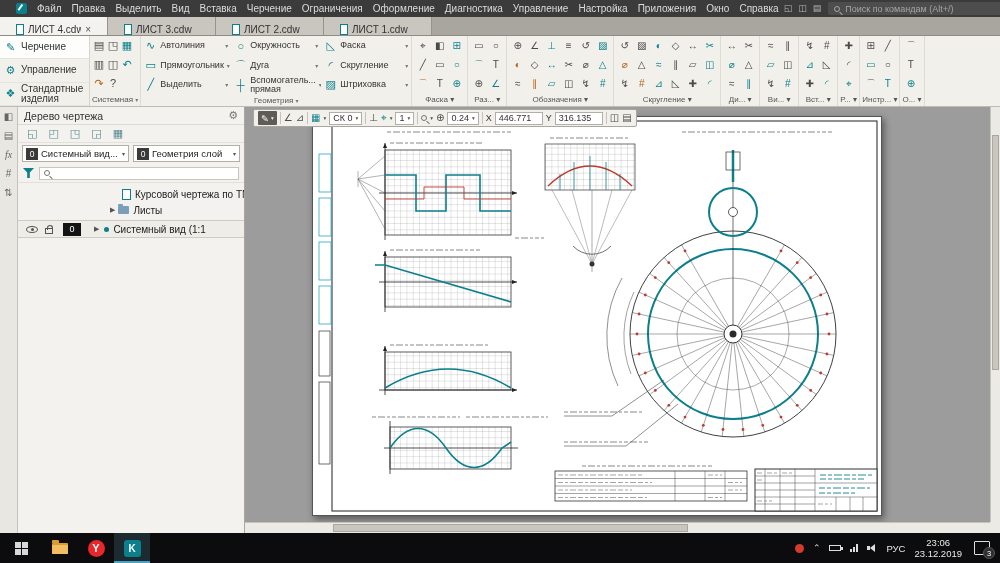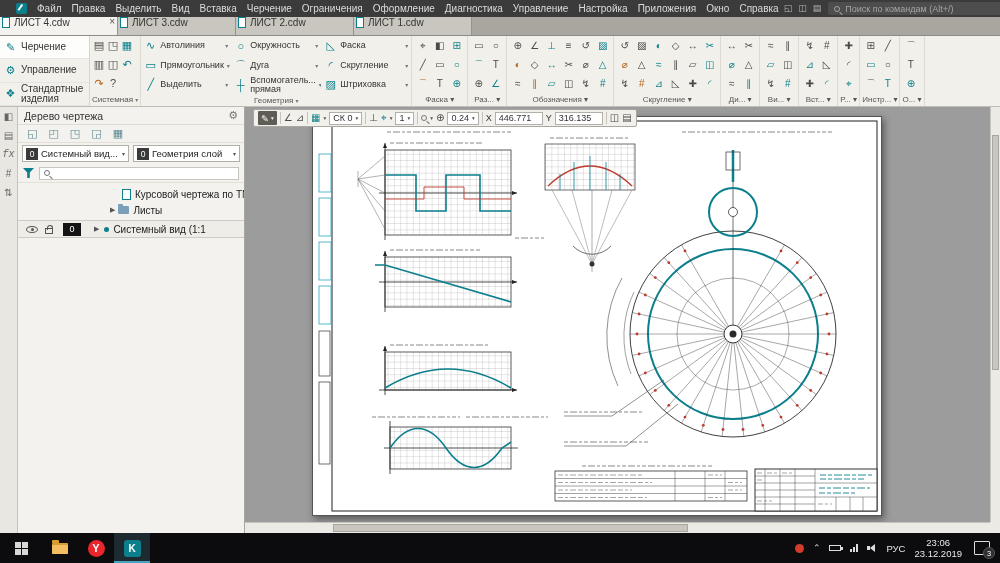--- a/index.html
+++ b/index.html
@@ -14,21 +14,21 @@
   .mitems{display:flex}
   .mitem{font-size:10px;color:#dcdcdc;padding:0 5px;line-height:17px;white-space:nowrap;cursor:default}
   .mb-right{margin-left:auto;display:flex;align-items:center;gap:7px;padding-right:4px}
   .mb-ic{color:#b5b5b5;font-size:9px;line-height:17px}
   .search{width:230px;height:13px;background:#4d4d4d;border-radius:2px;display:flex;align-items:center;gap:5px;padding:0 6px;font-size:9px;color:#a5a5a5;overflow:hidden;white-space:nowrap}
   .mag{width:6px;height:6px;border:1px solid #a5a5a5;border-radius:50%;position:relative;flex:none}
   .mag::after{content:'';position:absolute;width:4px;height:1px;background:#a5a5a5;left:4px;top:6px;transform:rotate(45deg)}
 
   
   .tabbar{position:absolute;top:17px;left:0;right:0;height:19px;background:#a9a6a0;display:flex;border-bottom:1px solid #8f8c85;z-index:29}
-  .tab{width:118px;flex:none;display:flex;align-items:flex-start;gap:4px;padding:0 2px;font-size:10px;color:#333;background:#c9c6bf;border-right:1px solid #96938c;overflow:hidden}
+  .tab{width:108px;flex:none;display:flex;align-items:flex-end;gap:4px;padding:0 16px;font-size:10px;color:#333;background:#c9c6bf;border-right:1px solid #96938c;overflow:hidden}
   .tab.active{background:#f4f2ee}
   .doc-ic{width:8px;height:11px;background:#fff;border:1px solid #0b7f8c;flex:none}
   .tlabel{white-space:nowrap;overflow:hidden}
   .tclose{margin-left:auto;color:#555;font-size:10px;line-height:10px}
 
   
   .ribbon{position:absolute;top:36px;left:0;right:0;height:71px;background:#f2f0ea;border-bottom:1px solid #bfbcb5;display:flex;z-index:28}
   .side-buttons{width:90px;flex:none;display:flex;flex-direction:column;border-right:1px solid #d8d5ce}
   .side-btn{flex:1;display:flex;align-items:center;gap:4px;padding:0 4px;font-size:10px;color:#333;border-bottom:1px solid #e6e4de;overflow:hidden}
   .side-btn.active{background:#fdfdfb}
@@ -47,21 +47,21 @@
   .g-lb{font-size:9px;color:#333;line-height:9px}
   .g-caret{font-size:6px;color:#777;margin-left:auto;flex:none}
   .isections{display:flex}
   .isec{display:flex;flex-direction:column;border-right:1px solid #dedbd4;flex:none}
   .igrid{flex:1;display:grid;grid-auto-rows:19px;place-items:center;padding:0 2px}
   .igrid .ric{font-size:10px}
 
   
   .lstrip{position:absolute;left:0;top:107px;width:18px;bottom:30px;background:#e9e7e1;border-right:1px solid #c6c3bc;display:flex;flex-direction:column;align-items:center;padding-top:5px;gap:9px;z-index:20}
   .ls-ic{font-size:10px;color:#666;line-height:1}
-  .ls-fx{font-style:italic;font-family:Liberation Mono, monospace}
+  .ls-fx{font-style:italic;font-family:Liberation Serif, serif}
   .treepanel{position:absolute;left:18px;top:107px;width:227px;bottom:30px;background:#f4f2ee;border-right:1px solid #a9a6a0;display:flex;flex-direction:column;font-size:10px;z-index:20}
   .tp-header{height:18px;flex:none;display:flex;align-items:center;padding:0 6px;color:#333;font-size:10.5px;border-bottom:1px solid #dedbd4}
   .tp-gear{margin-left:auto;color:#777;font-size:11px}
   .tp-tools{height:18px;flex:none;display:flex;align-items:center;gap:11px;padding:0 9px;border-bottom:1px solid #e3e0da}
   .tp-tool{color:#5b8b93;font-size:11px;line-height:1}
   .tp-selects{height:21px;flex:none;display:flex;gap:4px;padding:2px 4px}
   .tp-select{flex:1;display:flex;align-items:center;gap:3px;background:#fff;border:1px solid #b2afa8;padding:0 3px;min-width:0}
   .badge0{width:12px;height:12px;background:#3a3a3a;color:#fff;font-size:8.5px;display:grid;place-items:center;flex:none}
   .tp-select .lb{flex:1;white-space:nowrap;overflow:hidden;font-size:9.5px;color:#222}
   .car{font-size:6px;color:#555;flex:none}

